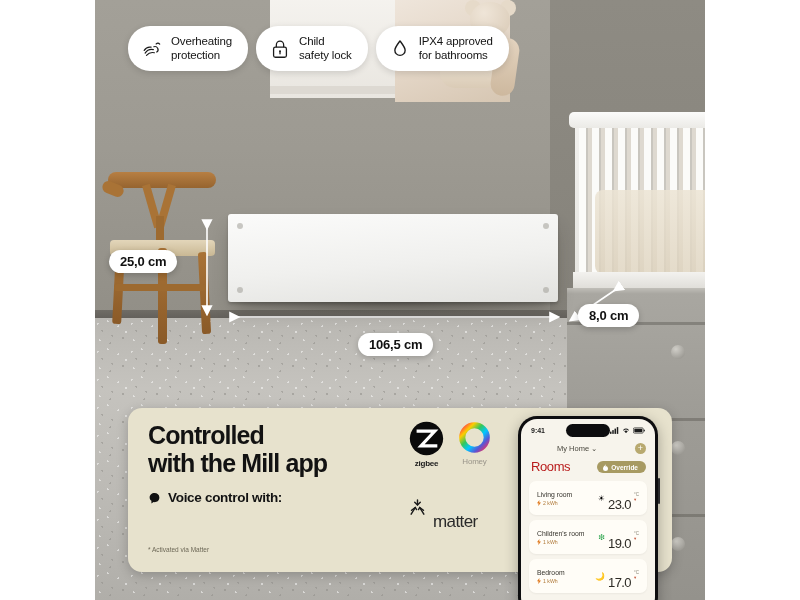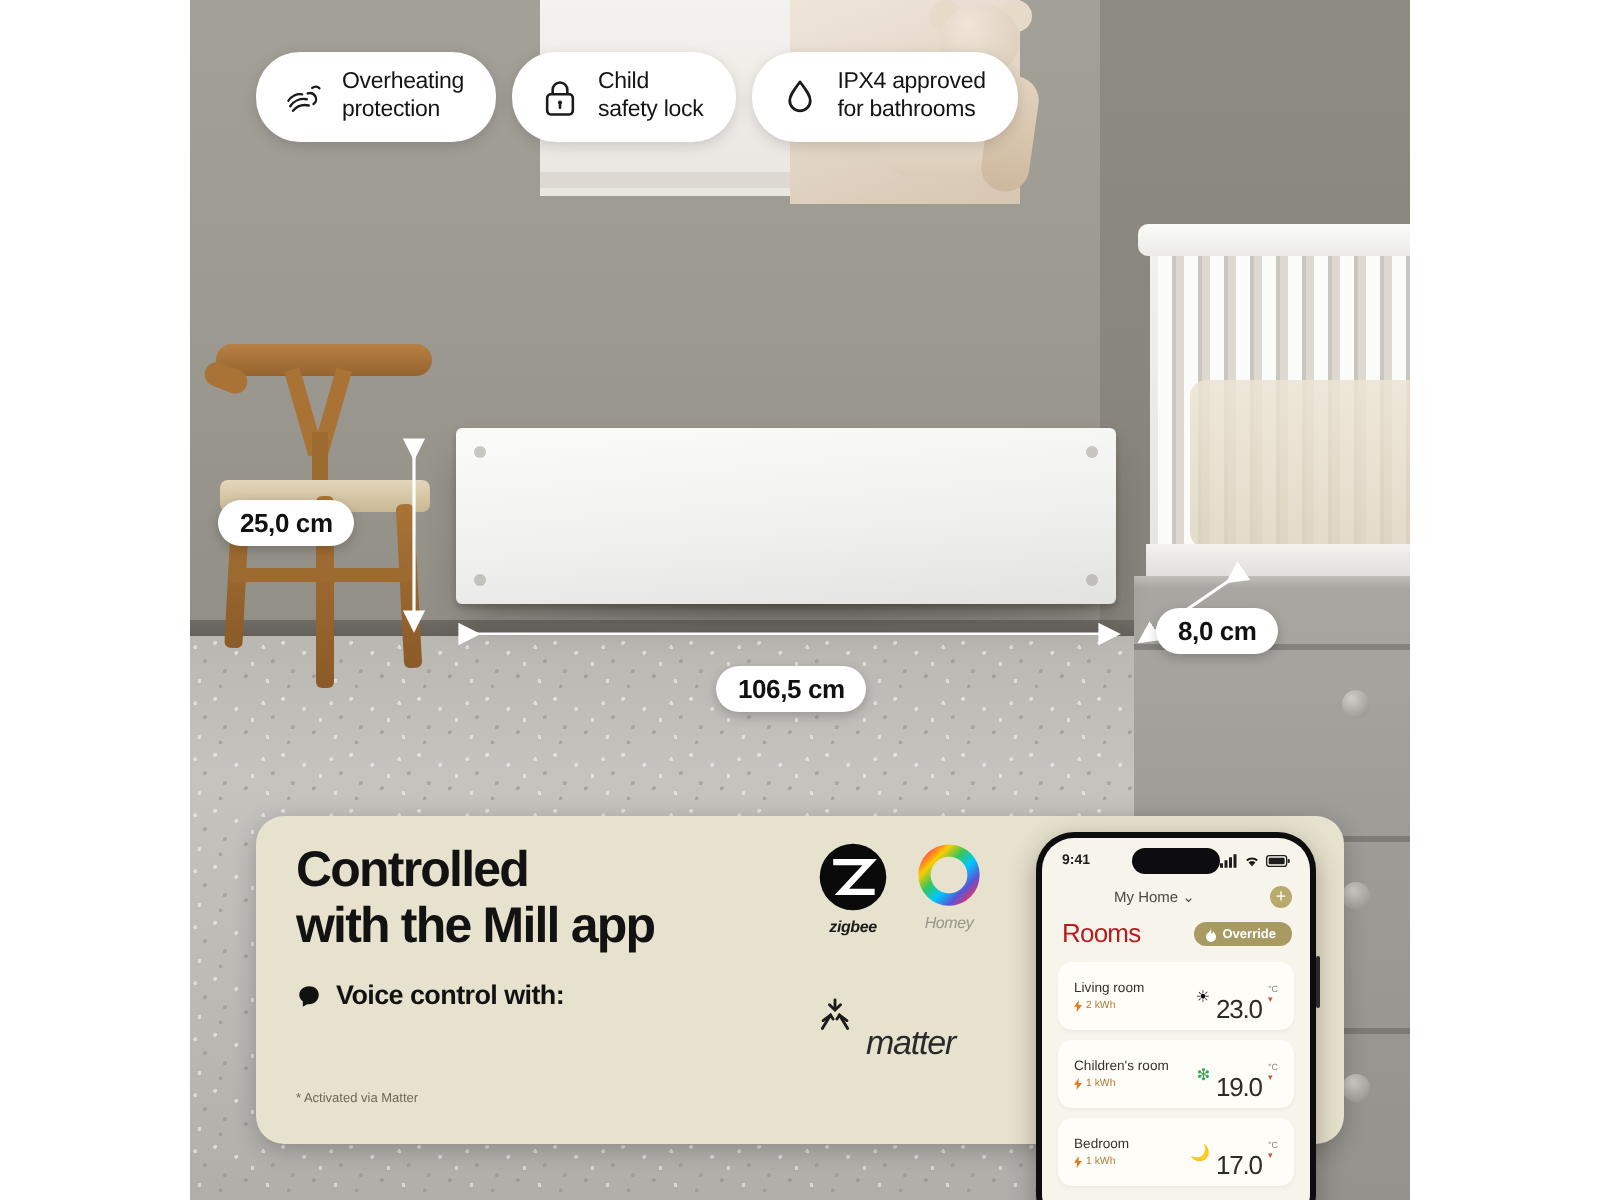--- a/index.html
+++ b/index.html
@@ -125,21 +125,21 @@
                font-weight:700; color:#121212; letter-spacing:-.9px; white-space:pre-line; }
   .voice-row { position:absolute; left:20px; top:82px; display:flex; align-items:flex-end; gap:7px; }
   .voice-lbl { font-size:13.5px; font-weight:700; color:#121212; letter-spacing:-.3px; }
   .assist-row { position:absolute; left:20px; top:104px; display:flex; gap:8px; }
   .assist { position:relative; background:#fff; border-radius:7px; height:28px;
             display:flex; align-items:center; gap:6px; padding:0 11px;
             box-shadow:0 1px 3px rgba(0,0,0,.10); }
   .assist-star { position:absolute; right:2px; top:1px; font-size:7px; color:#b9a86e; }
   .footnote { position:absolute; left:20px; top:138px; font-size:6.5px; color:#6d6857; }
 
-  .logo-col { position:absolute; left:280px; top:12px; width:112px;font-style:italic; }
+  .logo-col { position:absolute; left:280px; top:12px; width:112px; }
   .logo-row1 { display:flex; align-items:flex-start; gap:12px; }
   .logo-item { display:flex; flex-direction:column; align-items:center; gap:2px; }
   .logo-cap { font-size:8px; font-weight:700; color:#1a1a1a; letter-spacing:-.2px; }
   .logo-cap.grey { color:#9a958a; font-weight:400; }
   .matter-row { display:flex; align-items:center; gap:6px; margin-top:14px; }
   .matter-txt { font-size:17px; color:#2a2a2a; letter-spacing:-.6px;margin-top:30px; }
 
   
   #phone { position:absolute; left:390px; top:8px; width:140px; height:200px;
            background:#0d0d0f; border-radius:19px; padding:3px;

